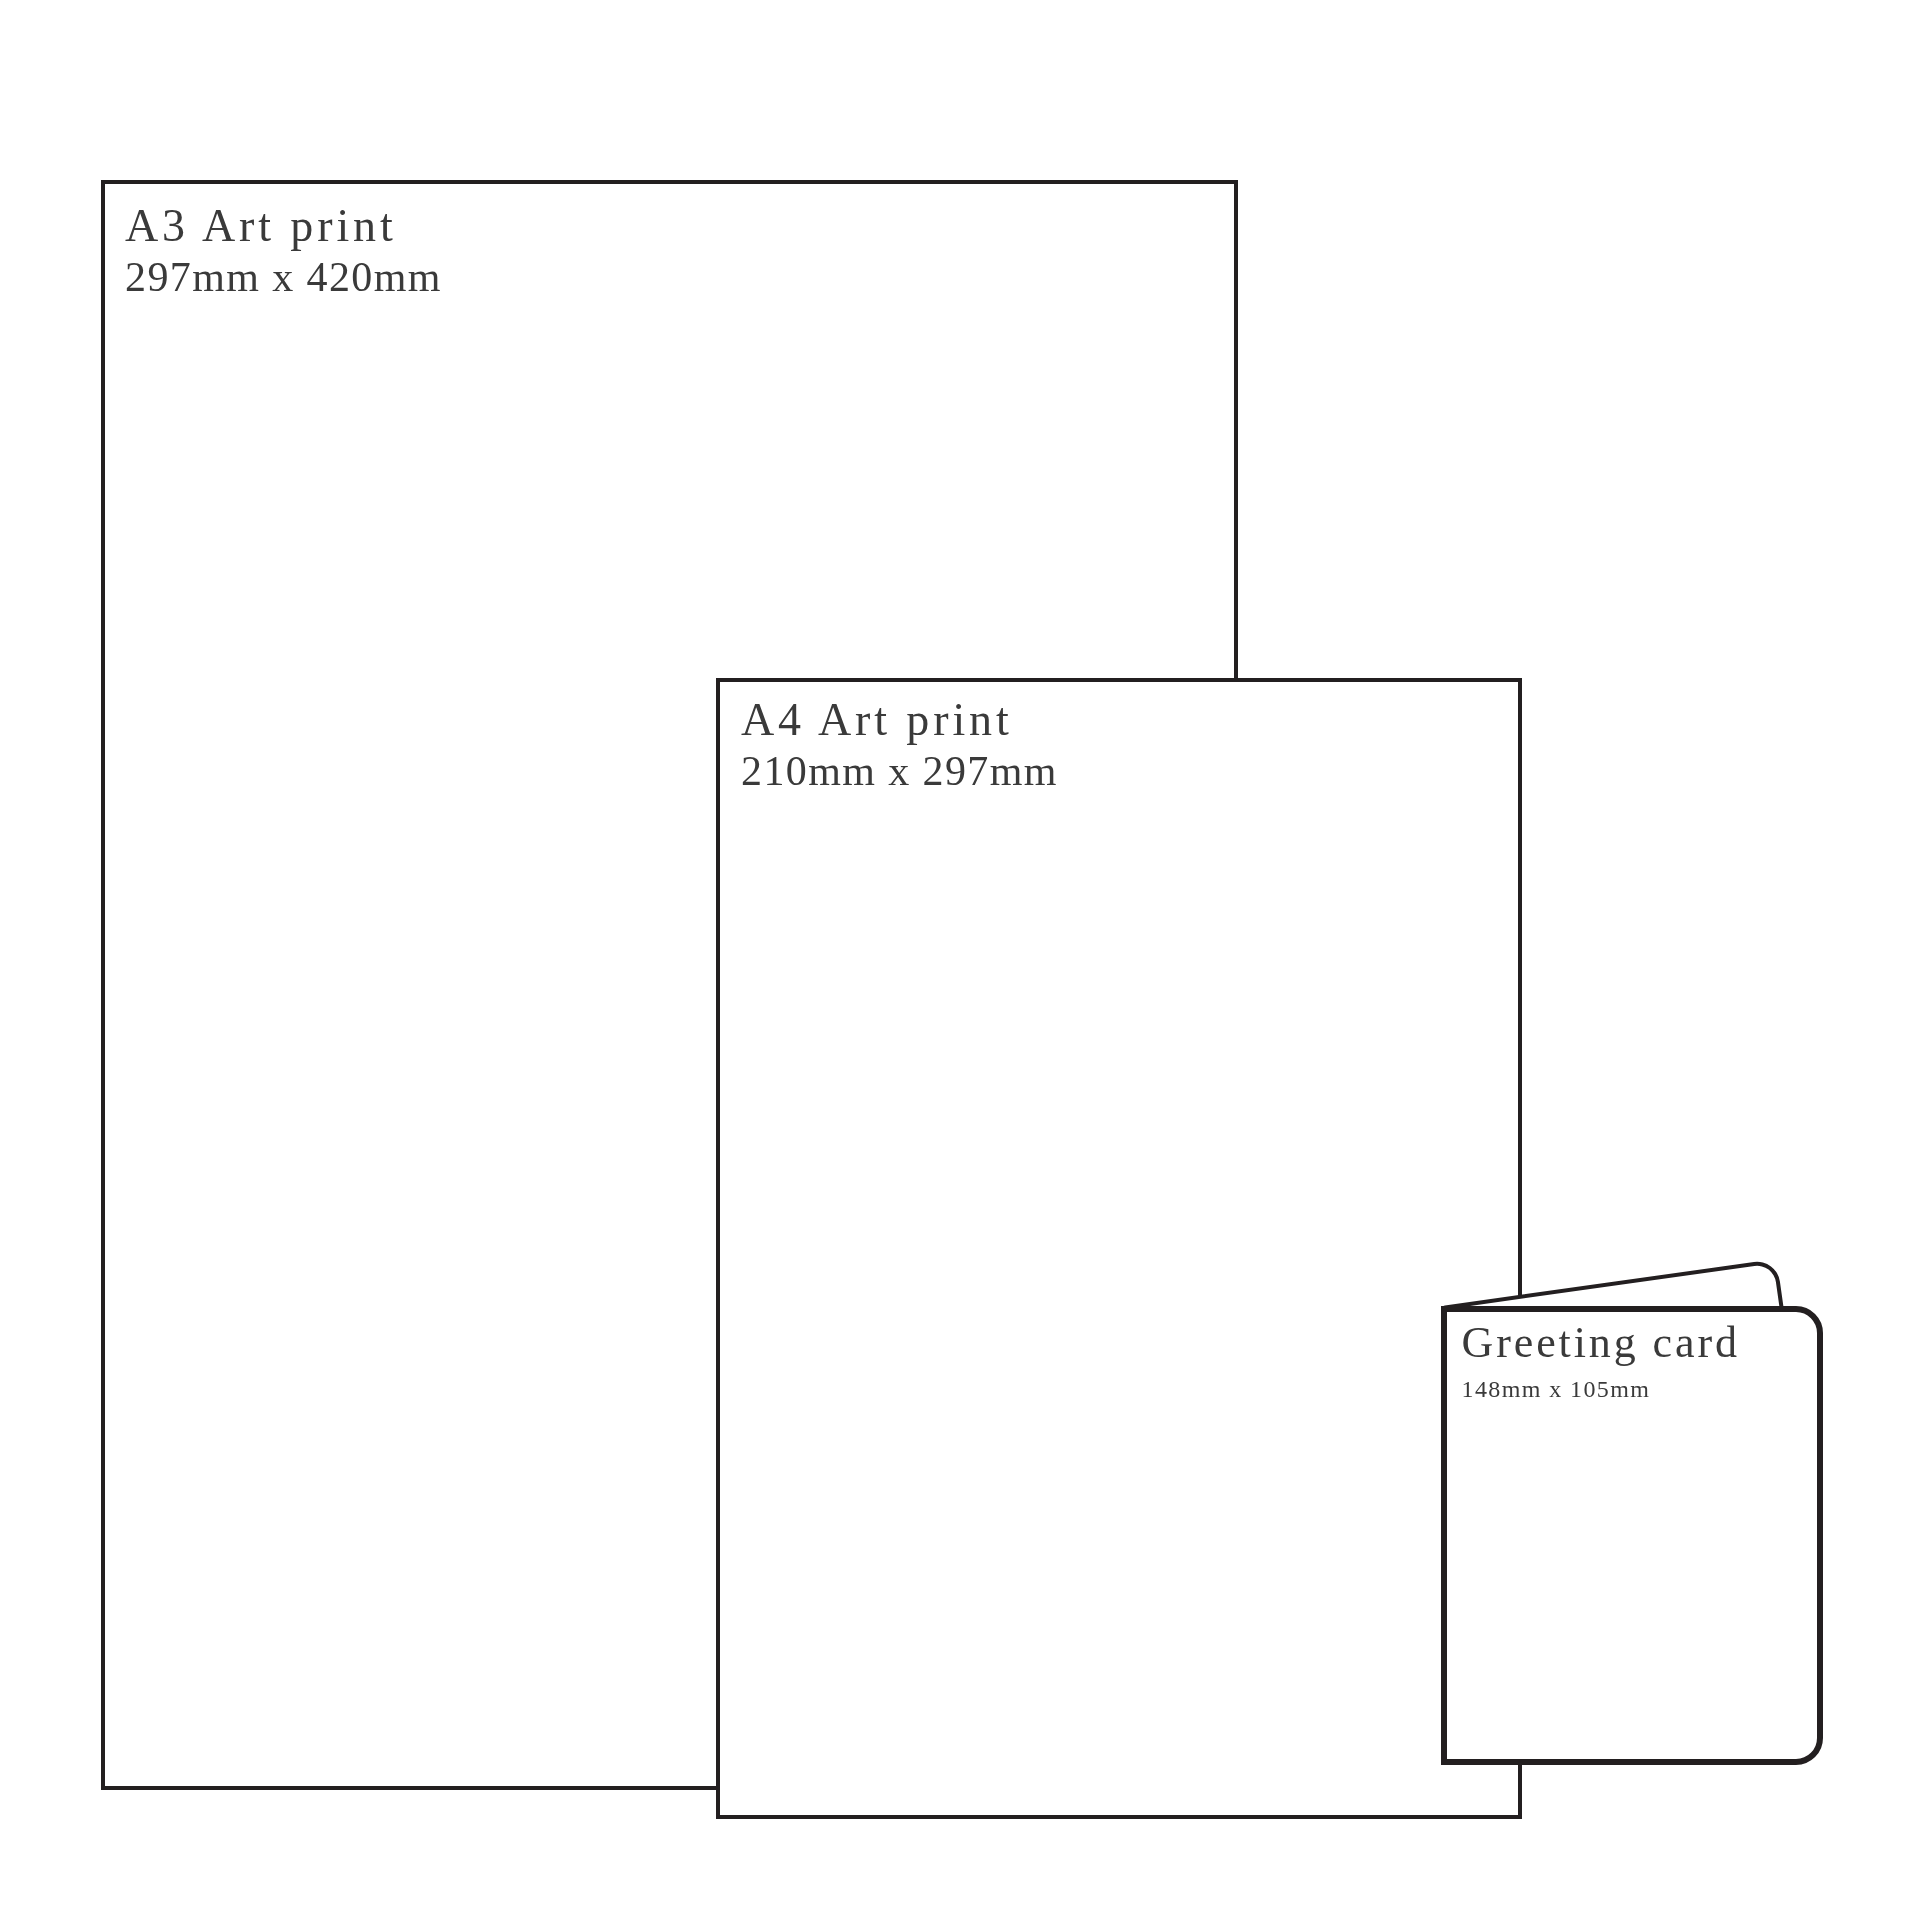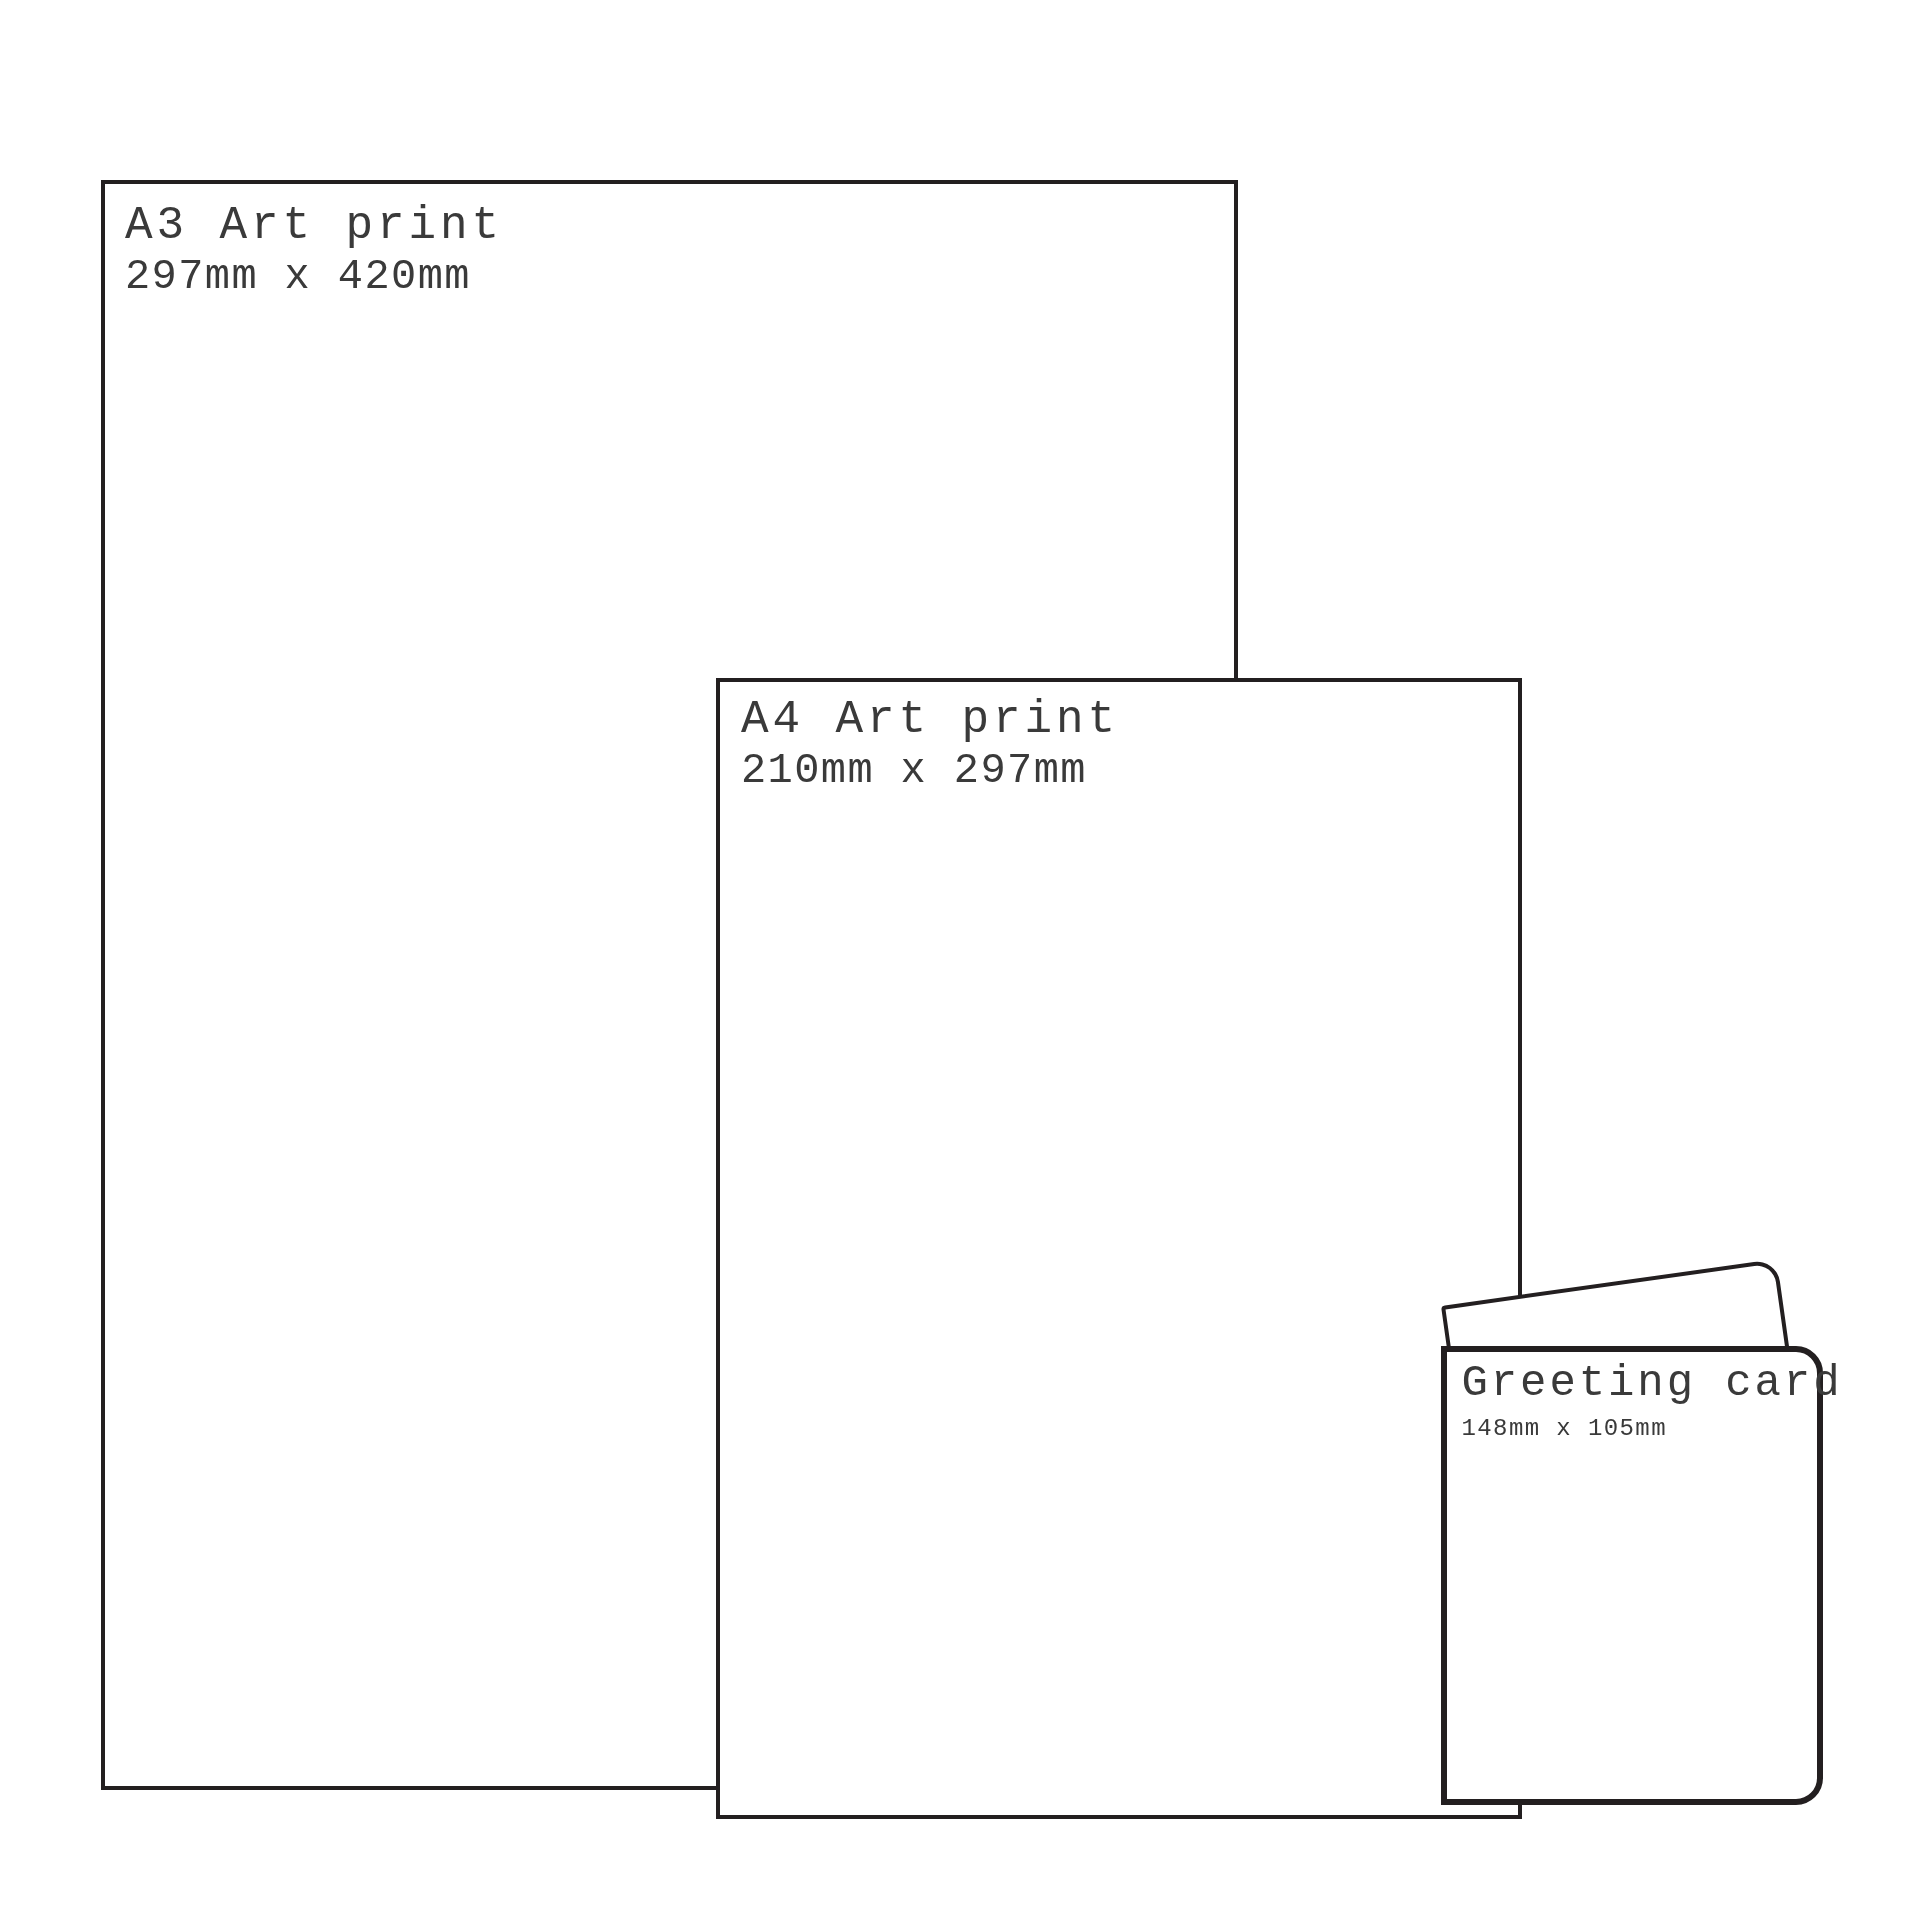--- a/index.html
+++ b/index.html
@@ -6,21 +6,21 @@
     --outline:#231f20;
     --text:#3a3a3a;
     --bg:#ffffff;
   }
   html,body{margin:0;padding:0;background:var(--bg);}
   .canvas{
     position:relative;
     width:1931px;height:1931px;
     background:var(--bg);
     overflow:hidden;
-    font-family:Liberation Mono, monospace;
+    font-family:Liberation Serif, serif;
     font-weight:300;
     color:var(--text);
   }
   .sheet{
     position:absolute;
     background:var(--bg);
     border:4.8px solid var(--outline);
     box-sizing:border-box;
   }
   .sheet-a3{left:101px;top:180px;width:1137px;height:1610px;z-index:1;}
@@ -37,21 +37,20 @@
     z-index:3;
   }
   .card-front{
     position:absolute;
     left:1441px;top:1306px;width:382px;height:459px;
     background:var(--bg);
     border:6.8px solid var(--outline);
     border-radius:0 27px 27px 0;
     box-sizing:border-box;
     z-index:4;
-    margin-top:40px;
   }
   .label{
     position:absolute;
     white-space:nowrap;
     line-height:1.0;
   }
   .label .t{
     font-size:46px;
     letter-spacing:3.9px;
     line-height:54px;

